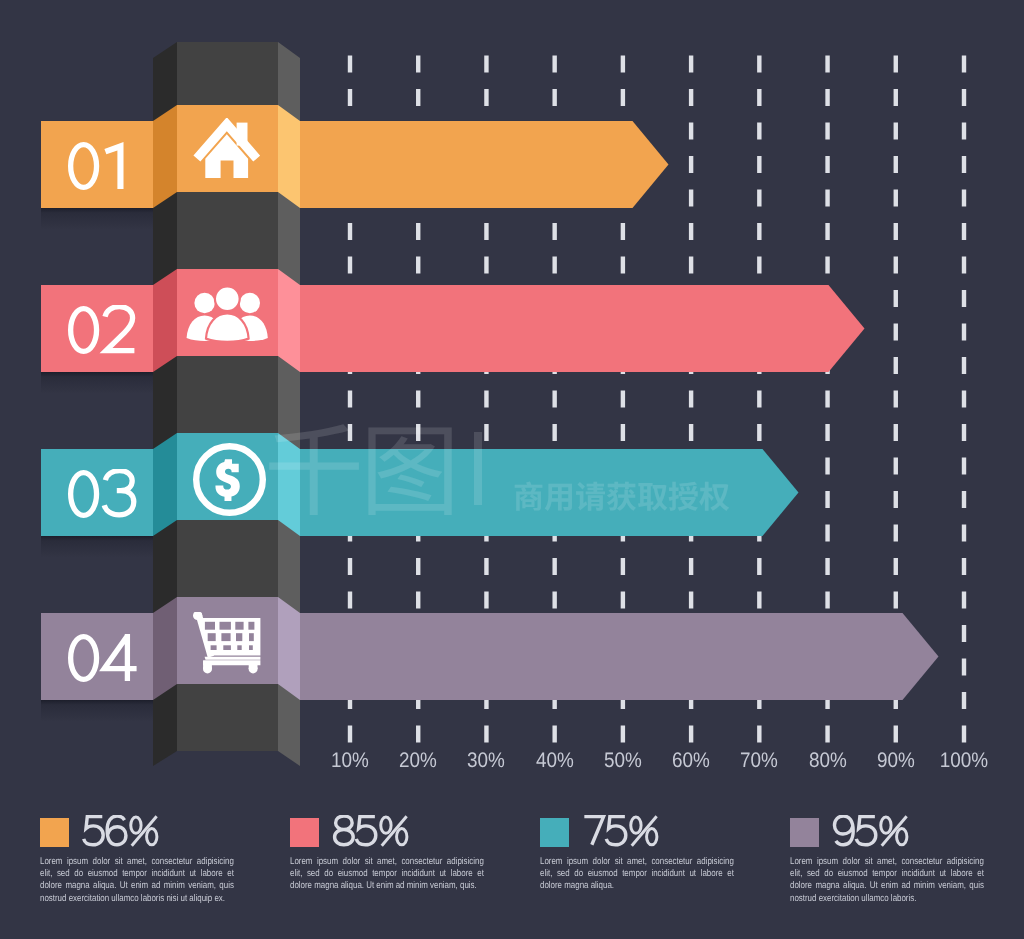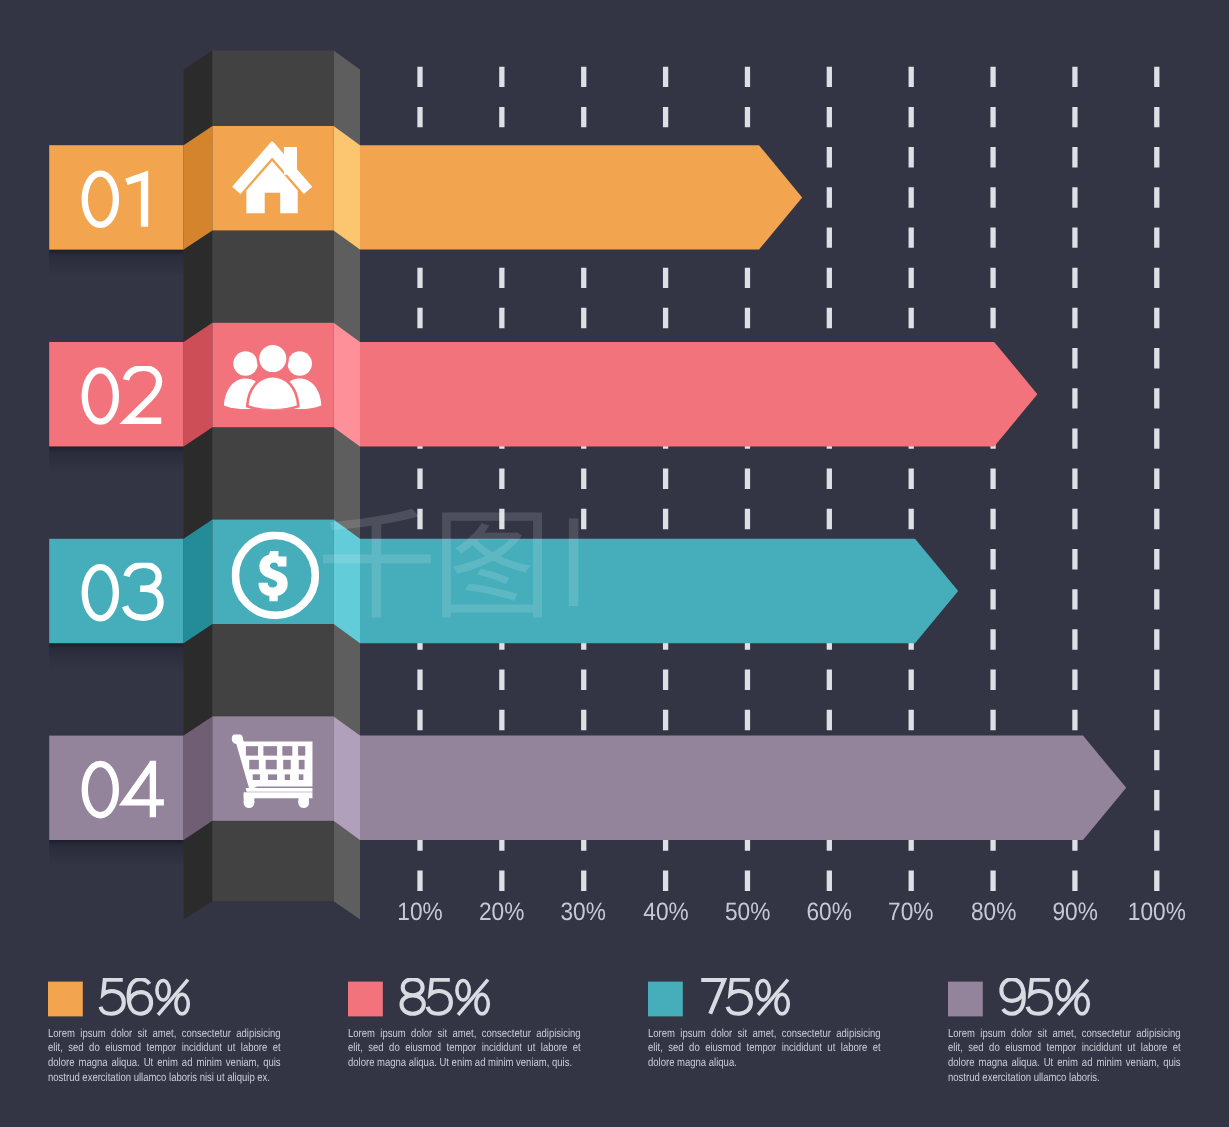--- a/index.html
+++ b/index.html
@@ -185,20 +185,21 @@
       <div class="abs" style="left: 651.11px; top: 748.5px; width: 80px; text-align: center; color: rgb(198, 201, 212); font-size: 21px; font-weight: 400; transform: scaleX(0.9);">60%</div>
       <div class="abs" style="left: 719.332px; top: 748.5px; width: 80px; text-align: center; color: rgb(198, 201, 212); font-size: 21px; font-weight: 400; transform: scaleX(0.9);">70%</div>
       <div class="abs" style="left: 787.554px; top: 748.5px; width: 80px; text-align: center; color: rgb(198, 201, 212); font-size: 21px; font-weight: 400; transform: scaleX(0.9);">80%</div>
       <div class="abs" style="left: 855.776px; top: 748.5px; width: 80px; text-align: center; color: rgb(198, 201, 212); font-size: 21px; font-weight: 400; transform: scaleX(0.9);">90%</div>
       <div class="abs" style="left: 923.998px; top: 748.5px; width: 80px; text-align: center; color: rgb(198, 201, 212); font-size: 21px; font-weight: 400; transform: scaleX(0.9);">100%</div>
     </div>
 
   <div id="watermark" style="position: absolute; left: 0px; top: 0px; width: 948px; height: 939px; pointer-events: none;">
       <div class="abs" style="left: 264px; top: 414px; font-size: 100px; line-height: 100px; letter-spacing: -4px; color: rgba(255, 255, 255, 0.13); font-family: &quot;Noto Sans CJK SC&quot;, &quot;Liberation Sans&quot;, sans-serif;">千图</div>
       <div class="abs" style="left: 474px; top: 432px; width: 8px; height: 73px; background: rgba(255, 255, 255, 0.13);"></div>
+      <div class="abs" style="left: 513px; top: 475.5px; font-size: 31px; line-height: 38px; letter-spacing: 0px; color: rgba(255, 255, 255, 0.13); font-family: &quot;Noto Sans CJK SC&quot;, &quot;Liberation Sans&quot;, sans-serif; font-weight: 700;">商用请获取授权</div>
     </div>
 
   <div id="legend">
       <div class="abs" style="left: 40px; top: 818px; width: 29px; height: 29px; background: rgb(242, 164, 79);"></div>
       <div class="abs" style="left: 81.6px; top: 814.5px;">
         <svg width="79.4375" height="32.29166666666667" viewBox="-2 -1 123 50" style="display: block;">
           <g transform="translate(0,0)">
             <path d="M29.4 1.2 L6.2 1.2 L4.2 19.8 C7.0 17.2 10.8 15.8 15.4 15.8 C24.6 15.8 30.8 21.6 30.8 30.3 C30.8 39.2 24.3 45.1 14.8 45.1 C7.3 45.1 2.1 41.8 0.6 36.0" fill="none" stroke="#D9DBE3" stroke-width="5.3" stroke-linecap="butt" stroke-linejoin="miter"></path>
           </g>
           <g transform="translate(35,0)">

